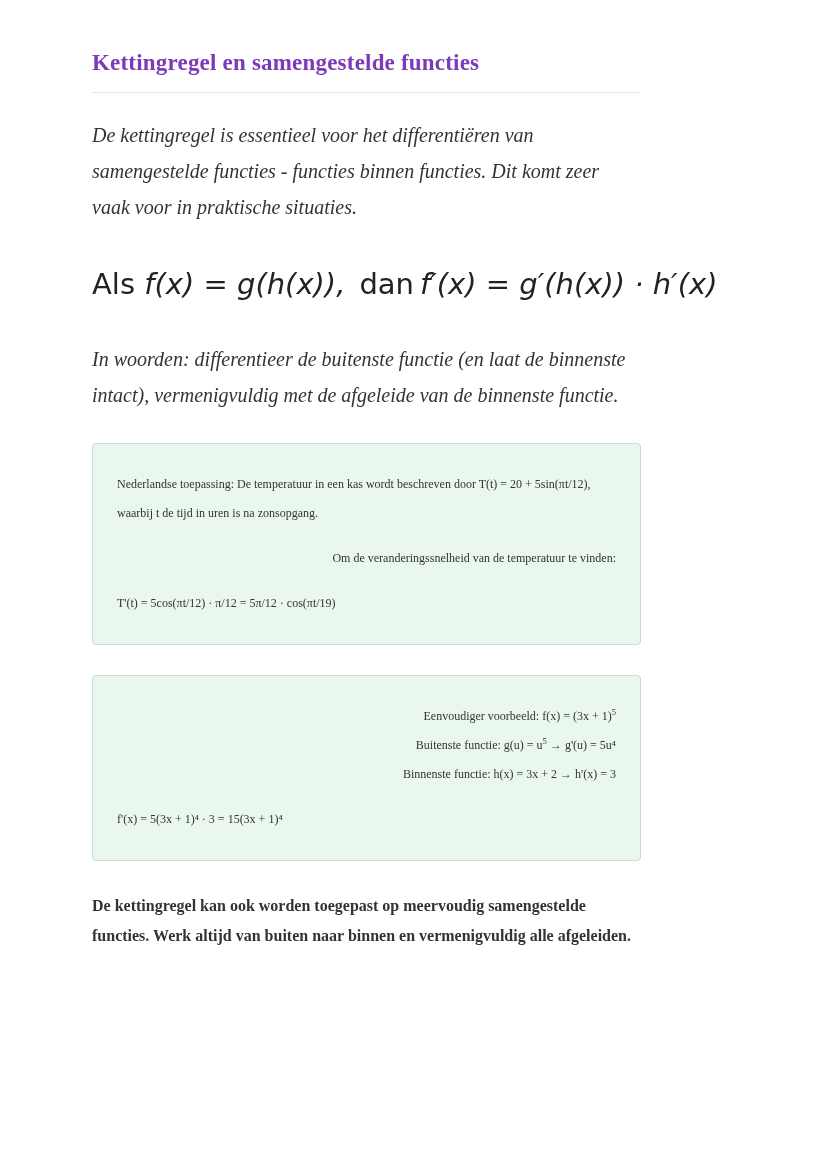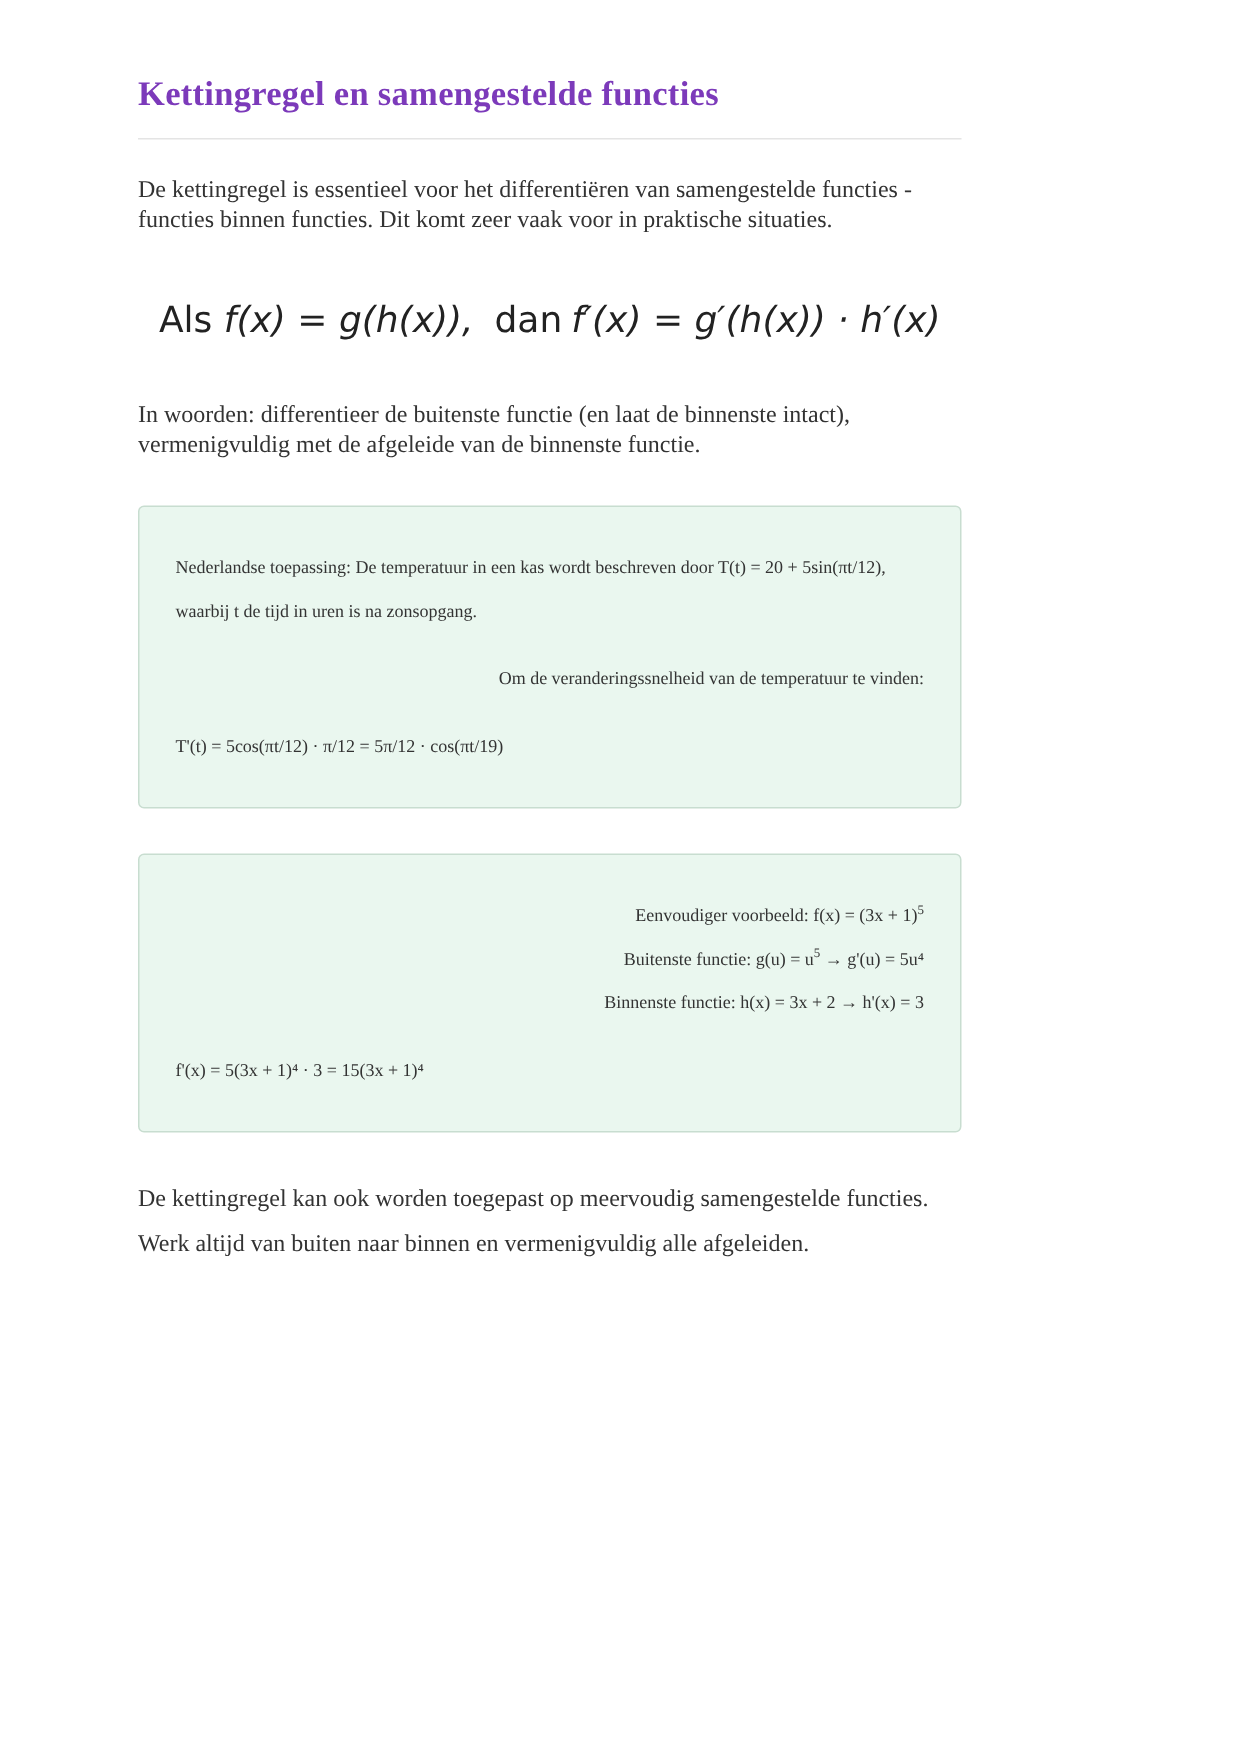--- a/index.html
+++ b/index.html
@@ -24,29 +24,30 @@
     font-weight: bold;
     color: #7c3aba;
     letter-spacing: 0.2px;
   }
   .title-divider {
     border: none;
     border-top: 1px solid #e4e4e4;
     margin: 16px 0 0 0;
   }
   p.body-par {
-    font-size: 16px;
-    line-height: 20px;
+    font-size: 20px;
+    line-height: 36px;
     margin: 24px 0 0 0;
+    font-style: italic;
   }
   .formula-wrap {
     text-align: center;
     margin: 42px 0 40px 0;
     font-family: "DejaVu Sans", sans-serif;
-    font-size: 24px;
+    font-size: 29px;
     color: #222222;
     white-space: nowrap;
   }
   .fm-up { font-style: normal; }
   .fm-it { font-style: italic; }
   .fm-dan { font-style: normal; margin: 0 6px 0 14px; }
   .example-box {
     background: #eaf7ef;
     border: 1px solid #c8ddd0;
     border-radius: 4px;
@@ -63,20 +64,21 @@
   }
   .box-line { display: block; text-align: right; }
   sup {
     font-size: 72%;
     line-height: 0;
   }
   .closing-par {
     font-size: 16px;
     line-height: 30px;
     margin: 30px 0 0 0;
+    font-weight: bold;
   }
 </style>
 </head>
 <body>
 
 <div class="page">
 
   <h1 class="doc-title">Kettingregel en samengestelde functies</h1>
 
   <hr class="title-divider">

